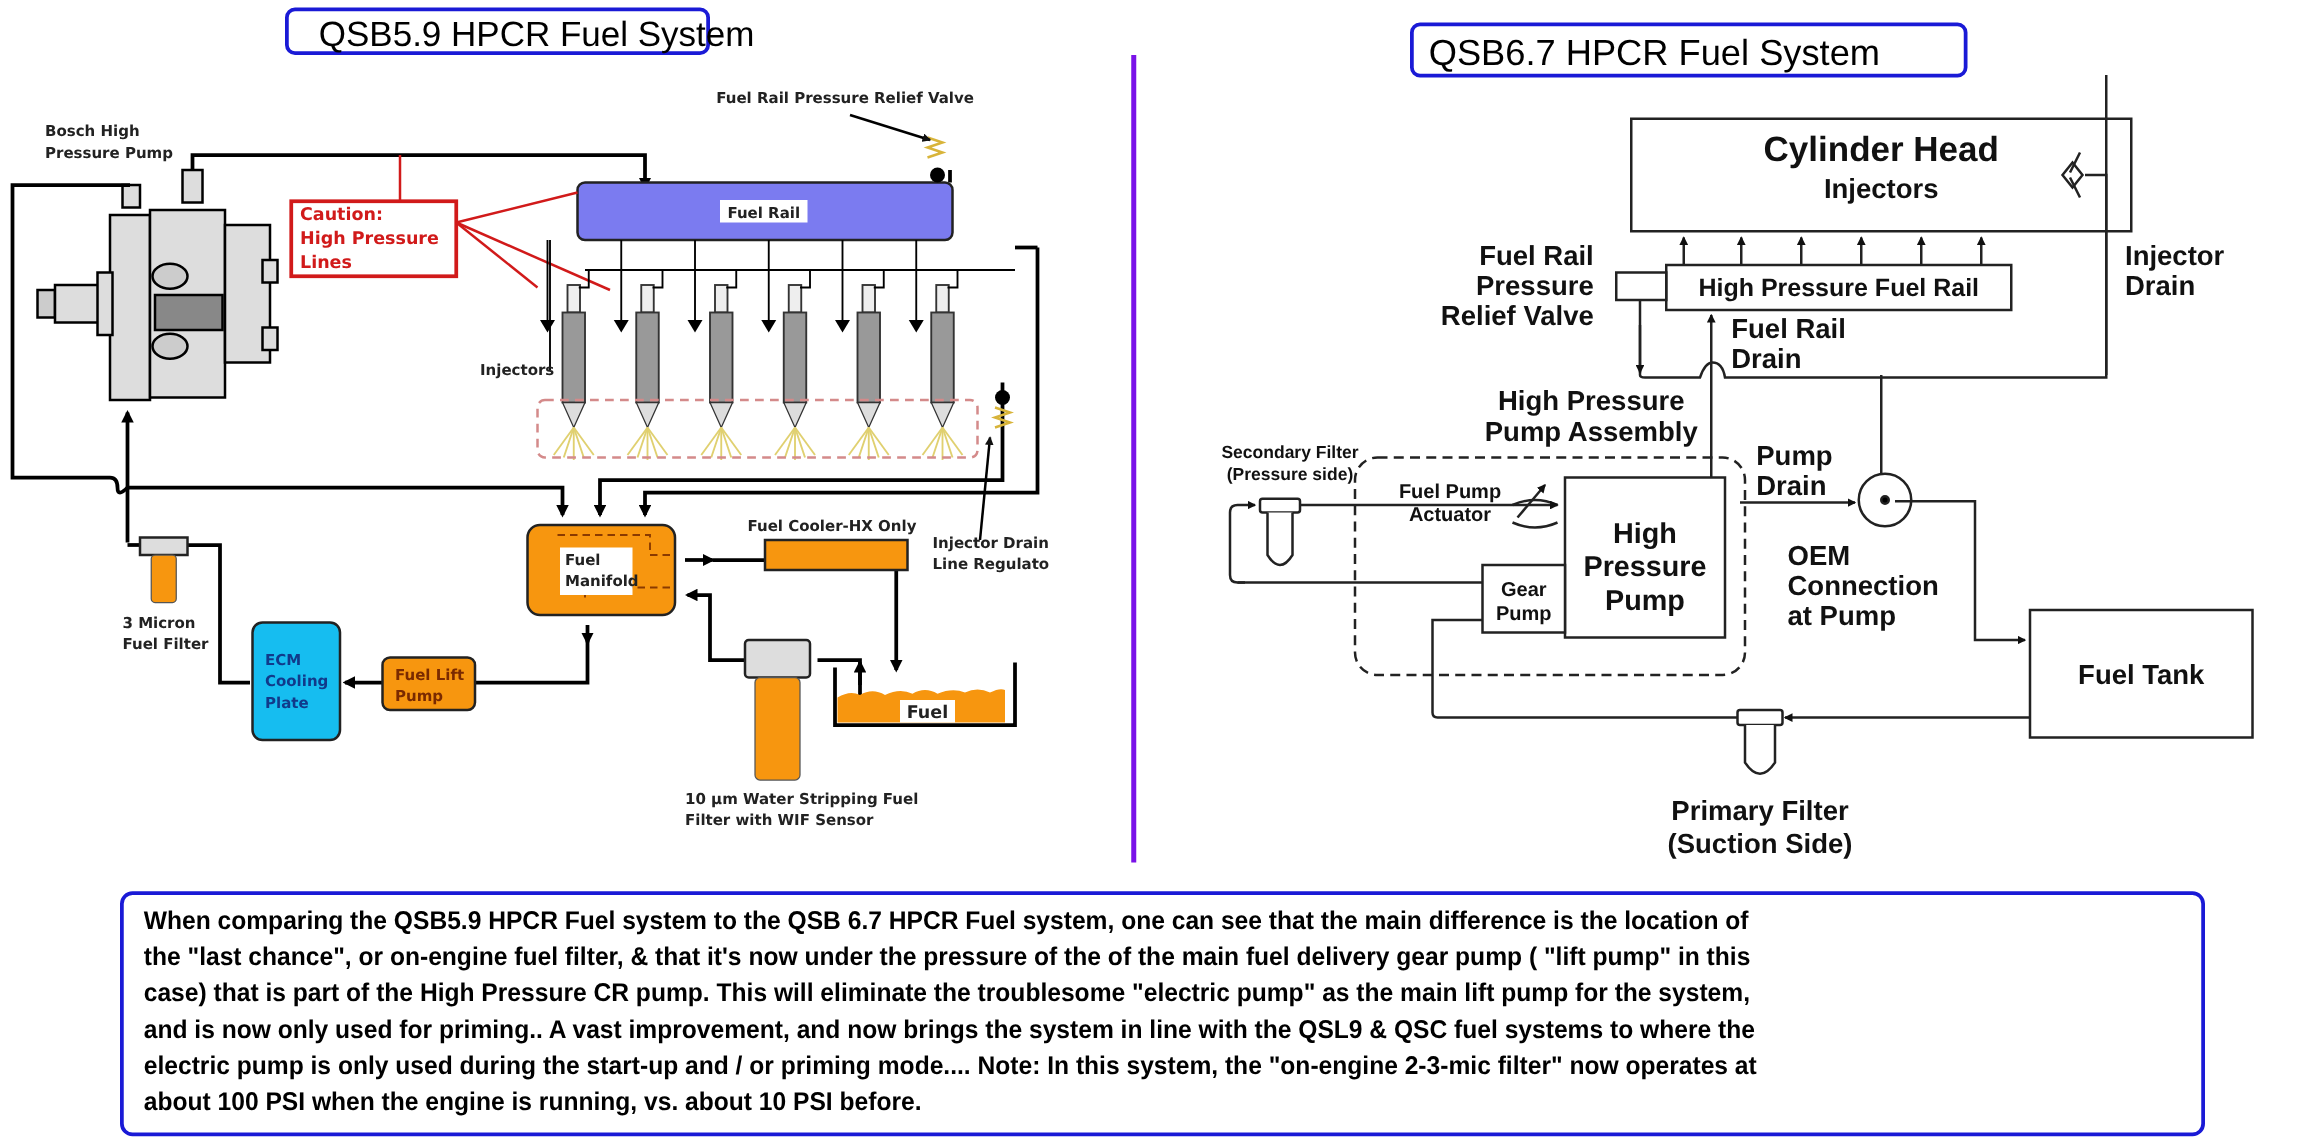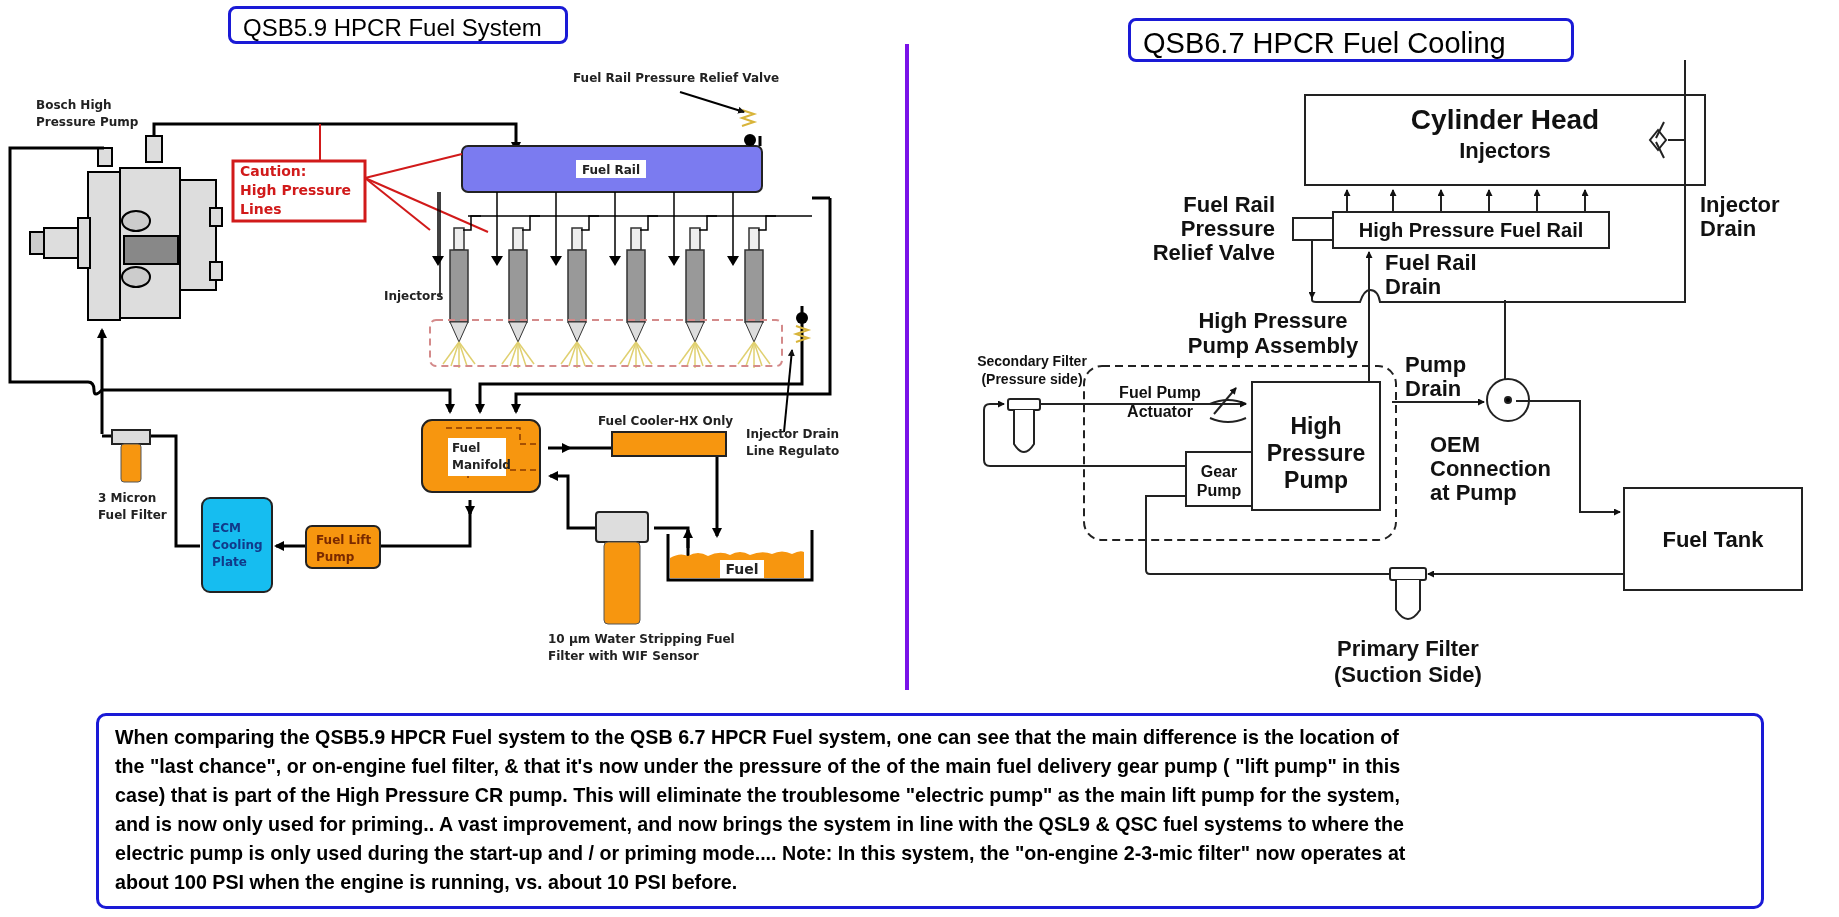--- a/index.html
+++ b/index.html
@@ -1,31 +1,31 @@
 <!DOCTYPE html>
 <html><head>
 <meta charset="utf-8">
 <style>
   html, body { margin:0; padding:0; background:#ffffff; }
   body { width:1839px; height:917px; position:relative; overflow:hidden; font-family:"Liberation Sans", sans-serif; }
   .title-box { position:absolute; border:3px solid #1a1ad6; border-radius:8px; background:#fff; color:#000; font-family:"Liberation Sans", sans-serif; white-space:nowrap; }
-  #t-left { left:228px; top:6px; width:340px; height:38px; font-size:24px; line-height:38px; padding-left:12px; box-sizing:border-box; }
+  #t-left { left:228px; top:6px; width:340px; height:38px; font-size:28px; line-height:38px; padding-left:24px; box-sizing:border-box; }
   #t-right { left:1128px; top:18px; width:446px; height:44px; font-size:29px; line-height:44px; padding-left:12px; box-sizing:border-box; }
   .divider { position:absolute; left:905px; top:44px; width:4px; height:646px; background:#7a12e8; }
   svg.diag { position:absolute; left:0; top:0; }
   .lbl-left { font-family:"DejaVu Sans", sans-serif; font-weight:bold; font-size:12px; fill:#222; }
   .lbl-right { font-family:"Liberation Sans", sans-serif; font-weight:bold; fill:#111; }
   .note-box { position:absolute; left:96px; top:713px; width:1668px; height:196px; border:3px solid #1a1ad6; border-radius:10px; box-sizing:border-box; padding:6px 16px; }
   .note-text { font-family:"Liberation Sans", sans-serif; font-weight:bold; font-size:20.5px; line-height:29px; color:#000; white-space:pre-line; transform:scaleX(0.96); transform-origin:left top; width:1680px; }
 </style>
 </head>
 <body>
 
 <div class="title-box" id="t-left">QSB5.9 HPCR Fuel System</div>
-<div class="title-box" id="t-right">QSB6.7 HPCR Fuel Cooling</div>
+<div class="title-box" id="t-right">QSB6.7 HPCR Fuel System</div>
 <div class="divider"></div>
 
 <svg class="diag" width="1839" height="917" viewBox="0 0 1839 917">
   <defs>
     <marker id="arr" markerWidth="10" markerHeight="10" refX="8" refY="5" orient="auto" markerUnits="userSpaceOnUse">
       <path d="M0,0 L10,5 L0,10 z" fill="#000"></path>
     </marker>
     <marker id="arrs" markerWidth="7" markerHeight="7" refX="6" refY="3.5" orient="auto" markerUnits="userSpaceOnUse">
       <path d="M0,0 L7,3.5 L0,7 z" fill="#111"></path>
     </marker>

